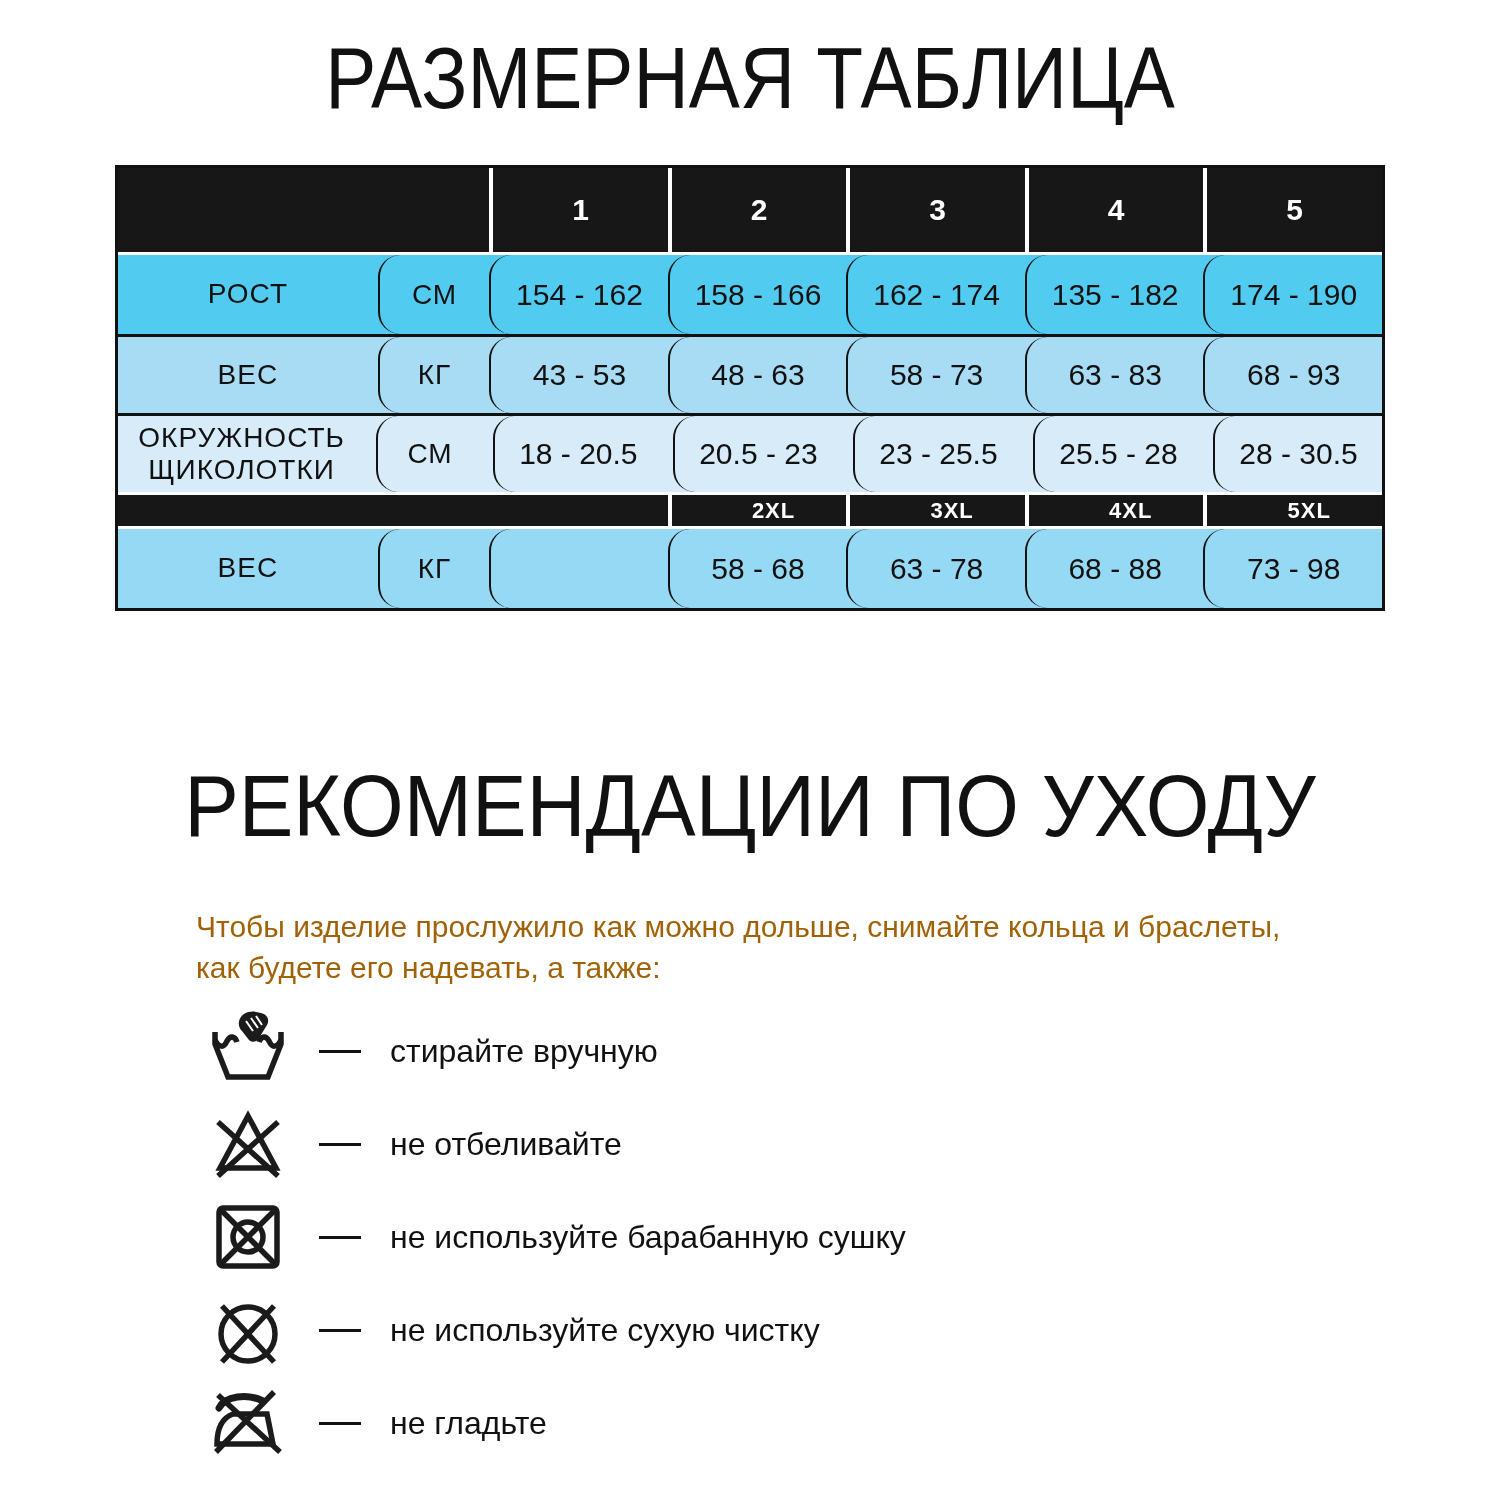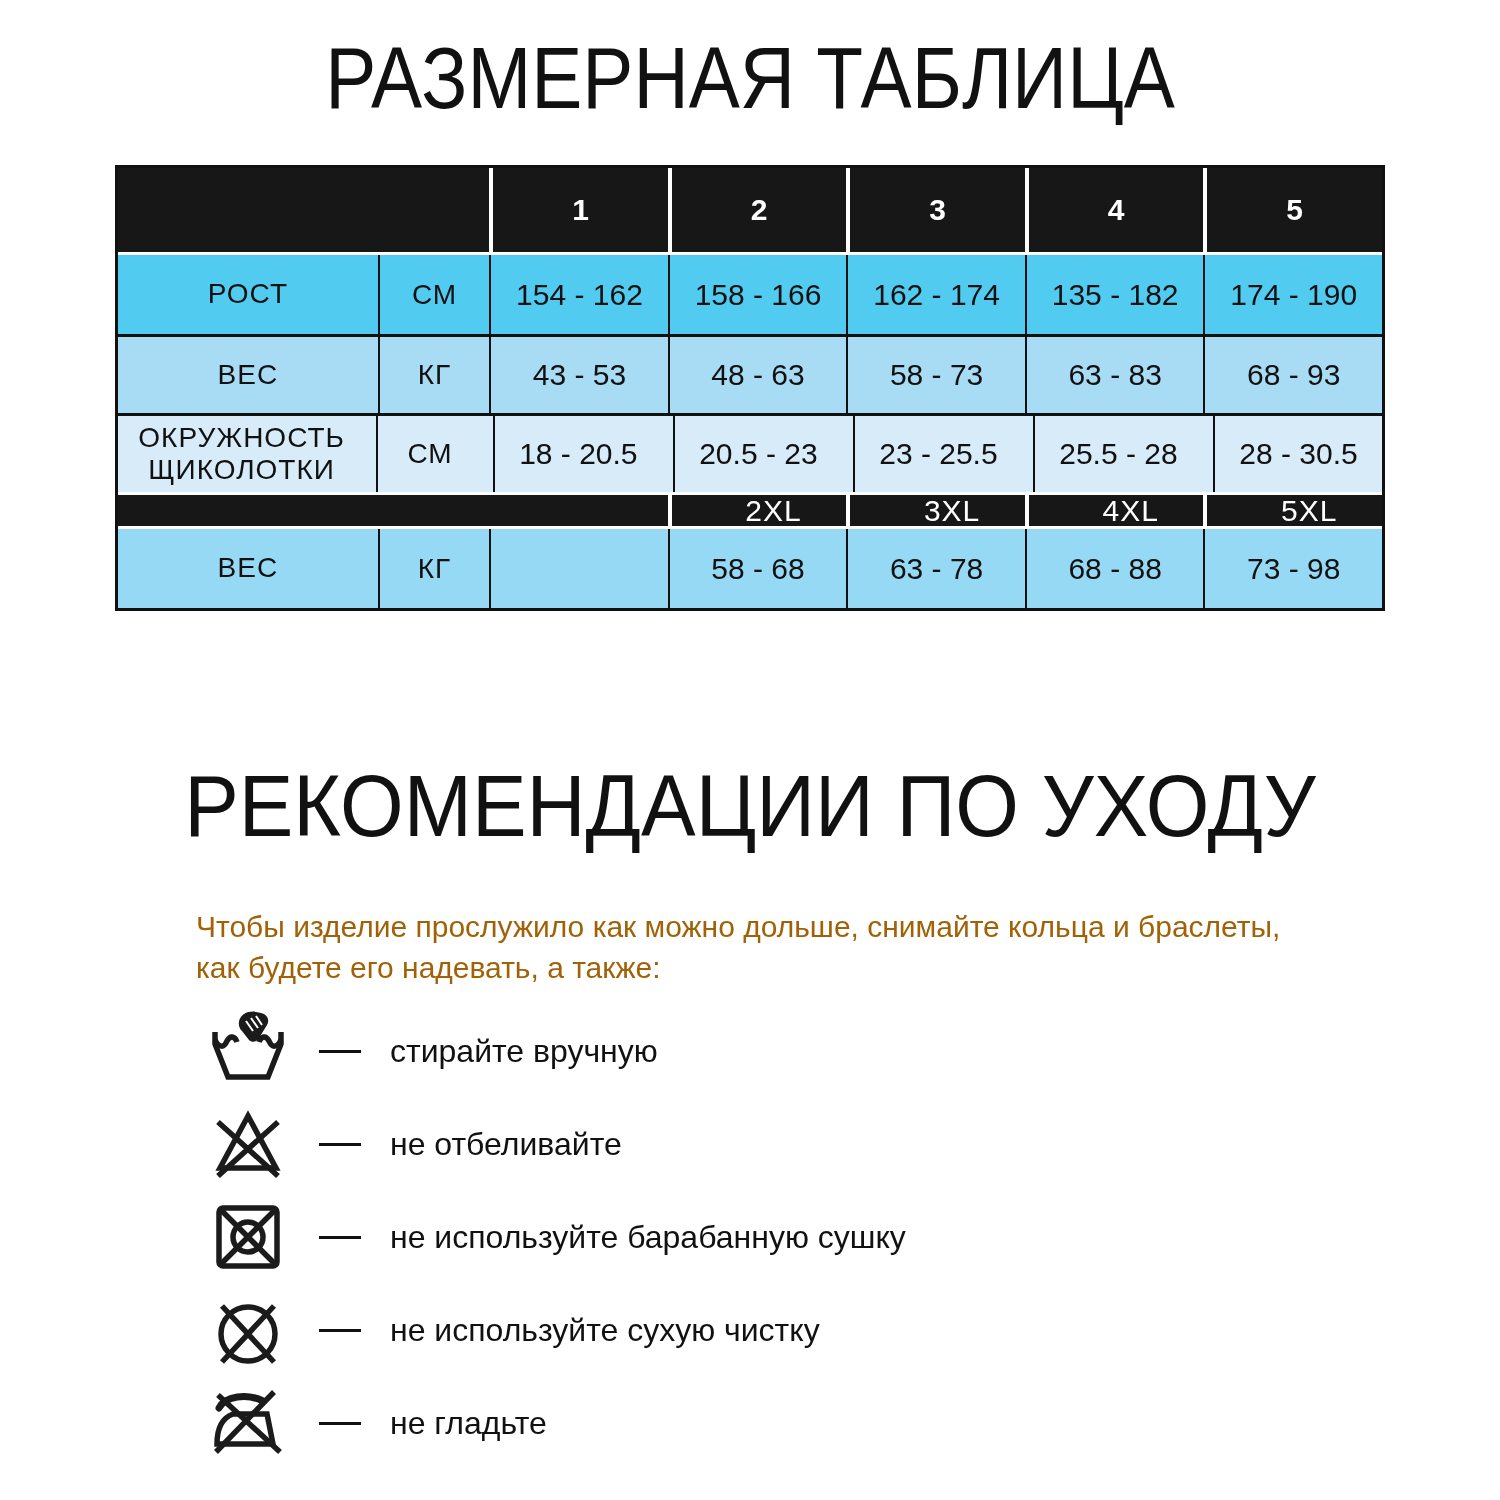--- a/index.html
+++ b/index.html
@@ -20,27 +20,27 @@
   .row-blue  { height:79px; }
   .row-band  { height:37px; }
   .row-blue + .row-blue { border-top:3px solid #111; }
   .row-head  { border-bottom:3px solid #fff; }
   .row-band  { border-top:3px solid #fff; border-bottom:3px solid #fff; }
 
   .cell { display:flex; align-items:center; justify-content:center; text-align:center; }
   .cell-label { width:20.55%; font-size:28px; letter-spacing:1px; line-height:1.15; padding:0 14px; }
   .cell-unit  { width:8.82%;  font-size:28px; letter-spacing:1px; }
   .cell-val   { width:14.126%; font-size:30px; }
-  .row-blue .cell + .cell { border-left:2px solid #111; }
+  .row-blue .cell + .cell { border-left:2px solid #111;border-radius:22px; }
 
   .spacer-head { width:29.37%; }
   .cell-size { width:14.126%; color:#fff; font-size:30px; font-weight:700;
     display:flex; align-items:center; justify-content:center; border-left:4px solid #fff; }
   .spacer-band { width:43.496%; }
-  .cell-xl { width:14.126%; color:#fff; font-size:30px; font-weight:400; letter-spacing:1px;
+  .cell-xl { width:14.126%; color:#fff; font-size:22px; font-weight:700; letter-spacing:1px;
     display:flex; align-items:center; justify-content:center; border-left:4px solid #fff;padding-left:29px; }
 
   
   .care-intro { position:absolute; left:196px; top:906px; font-size:30px; line-height:41px; color:#a16207; }
   .care-list  { position:absolute; left:208px; top:1010px; }
   .care-item  { display:flex; align-items:center; height:82px; margin-bottom:11px; }
   .care-icon  { width:80px; height:80px; flex:0 0 80px; display:flex; align-items:center; justify-content:center; }
   .care-icon svg { width:80px; height:80px; }
   .care-dash  { width:42px; border-top:3px solid #111; margin-left:31px; margin-right:29px; flex:0 0 42px; }
   .care-label { font-size:32px; color:#111; white-space:nowrap; }

